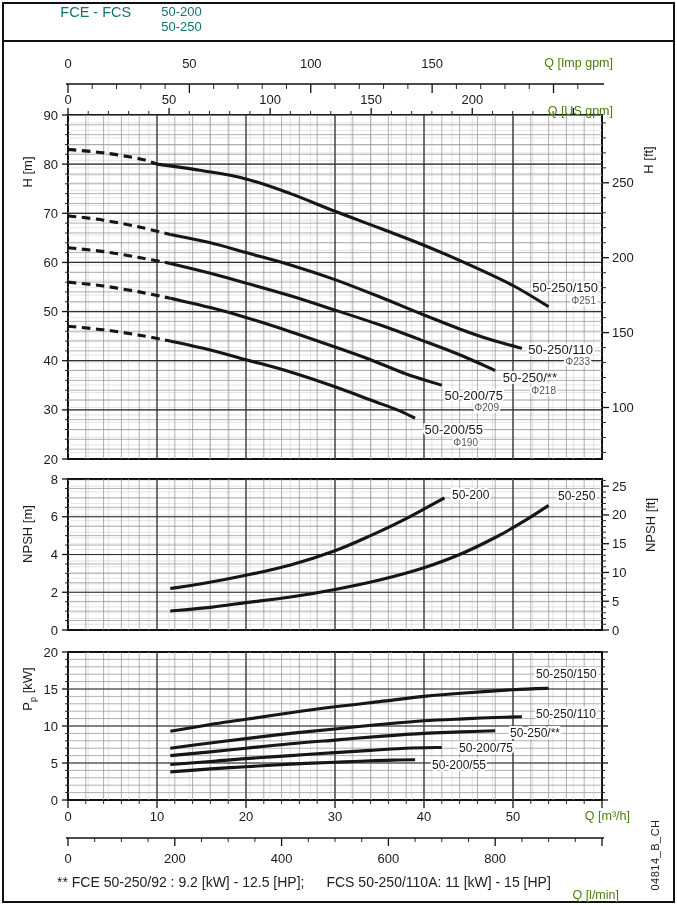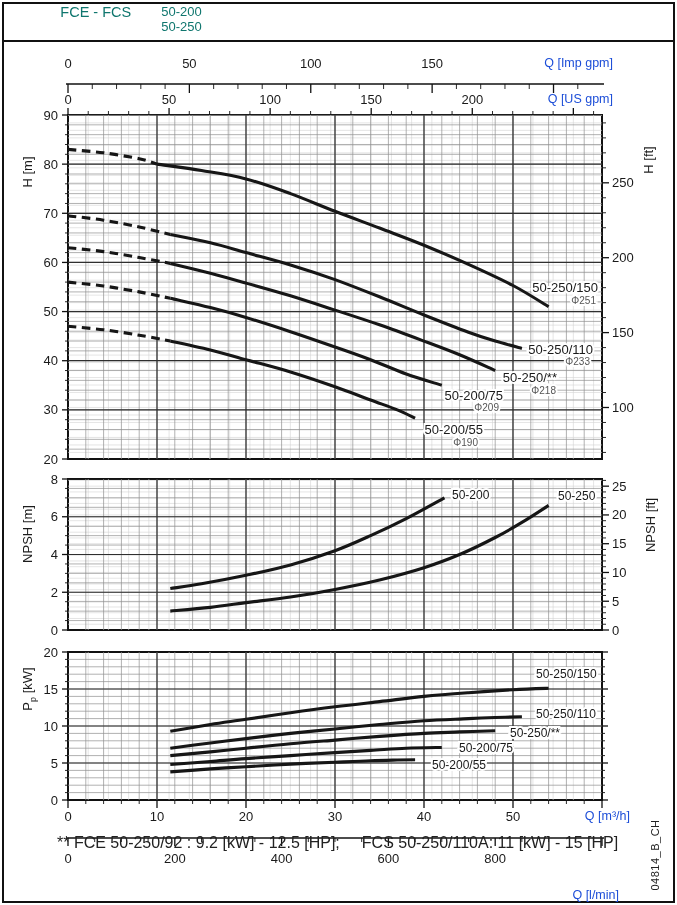--- a/index.html
+++ b/index.html
@@ -8,24 +8,24 @@
   #frame{position:absolute;left:2px;top:2px;right:2px;bottom:2px;border:2px solid #111;}
   #header{position:absolute;left:2px;top:2px;right:2px;height:36px;border:2px solid #111;
           display:grid;grid-template-columns:246px 170px auto;background:#fff;}
   .hcell{border-right:1.5px solid #111;display:flex;align-items:flex-start;justify-content:center;
          font-size:14.5px;color:#0f766e;margin-left:8px;}
   .hcell:last-child{border-right:none;}
   .hc1{gap:30px;}
   .stack{display:flex;flex-direction:column;line-height:15px;font-size:13px;text-align:left;}
   svg{position:absolute;left:0;top:0;}
   svg text{font-family:"Liberation Sans", sans-serif;}
-  .unitlbl{position:absolute;font-size:12.5px;color:#1d4ed8;white-space:nowrap;text-align:right;}
+  .unitlbl{position:absolute;font-size:12.5px;color:#4d7c0f;white-space:nowrap;text-align:right;}
   .vtitle{position:absolute;font-size:13px;color:#1c1c1c;white-space:nowrap;
           transform:translate(-50%,-50%) rotate(-90deg);}
-  #footnote{position:absolute;left:57px;top:834px;font-size:16px;color:#222;white-space:nowrap;}
+  #footnote{position:absolute;left:57px;top:874px;font-size:14px;color:#222;white-space:nowrap;}
   #footnote .part2{margin-left:22px;}
   #doccode{position:absolute;left:655px;top:855px;font-size:11px;color:#222;letter-spacing:.5px;
            transform:translate(-50%,-50%) rotate(-90deg);white-space:nowrap;}
   sub{font-size:9px;}
 </style>
 </head>
 <body>
 
 <div id="page">
   <div id="frame"></div>
@@ -752,21 +752,21 @@
         <line x1="601.998932002136" y1="838" x2="601.998932002136" y2="846" stroke="#111111" stroke-width="1.3"></line>
         <text x="68" y="863" font-size="13" text-anchor="middle" fill="#1a1a1a">0</text>
         <text x="174.7997864004272" y="863" font-size="13" text-anchor="middle" fill="#1a1a1a">200</text>
         <text x="281.5995728008544" y="863" font-size="13" text-anchor="middle" fill="#1a1a1a">400</text>
         <text x="388.3993592012816" y="863" font-size="13" text-anchor="middle" fill="#1a1a1a">600</text>
         <text x="495.19914560170884" y="863" font-size="13" text-anchor="middle" fill="#1a1a1a">800</text>
       </g>
     </svg>
 
   <div class="unitlbl" style="right:64px;top:56px;">Q [Imp gpm]</div>
-  <div class="unitlbl" style="right:64px;top:92px;margin-left:32px;">Q [US gpm]</div>
+  <div class="unitlbl" style="right:64px;top:104px;margin-left:32px;">Q [US gpm]</div>
   <div class="unitlbl" style="right:47px;top:809px;">Q [m³/h]</div>
   <div class="unitlbl" style="right:58px;top:888px;">Q [l/min]</div>
 
   <div class="vtitle" style="left:27px;top:172px;">H [m]</div>
   <div class="vtitle" style="left:648px;top:160px;">H [ft]</div>
   <div class="vtitle" style="left:27px;top:534px;">NPSH [m]</div>
   <div class="vtitle" style="left:650px;top:525px;">NPSH [ft]</div>
   <div class="vtitle" style="left:29px;top:689px;"><span>P</span><sub>p</sub><span> [kW]</span></div>
 
   <div id="footnote">

